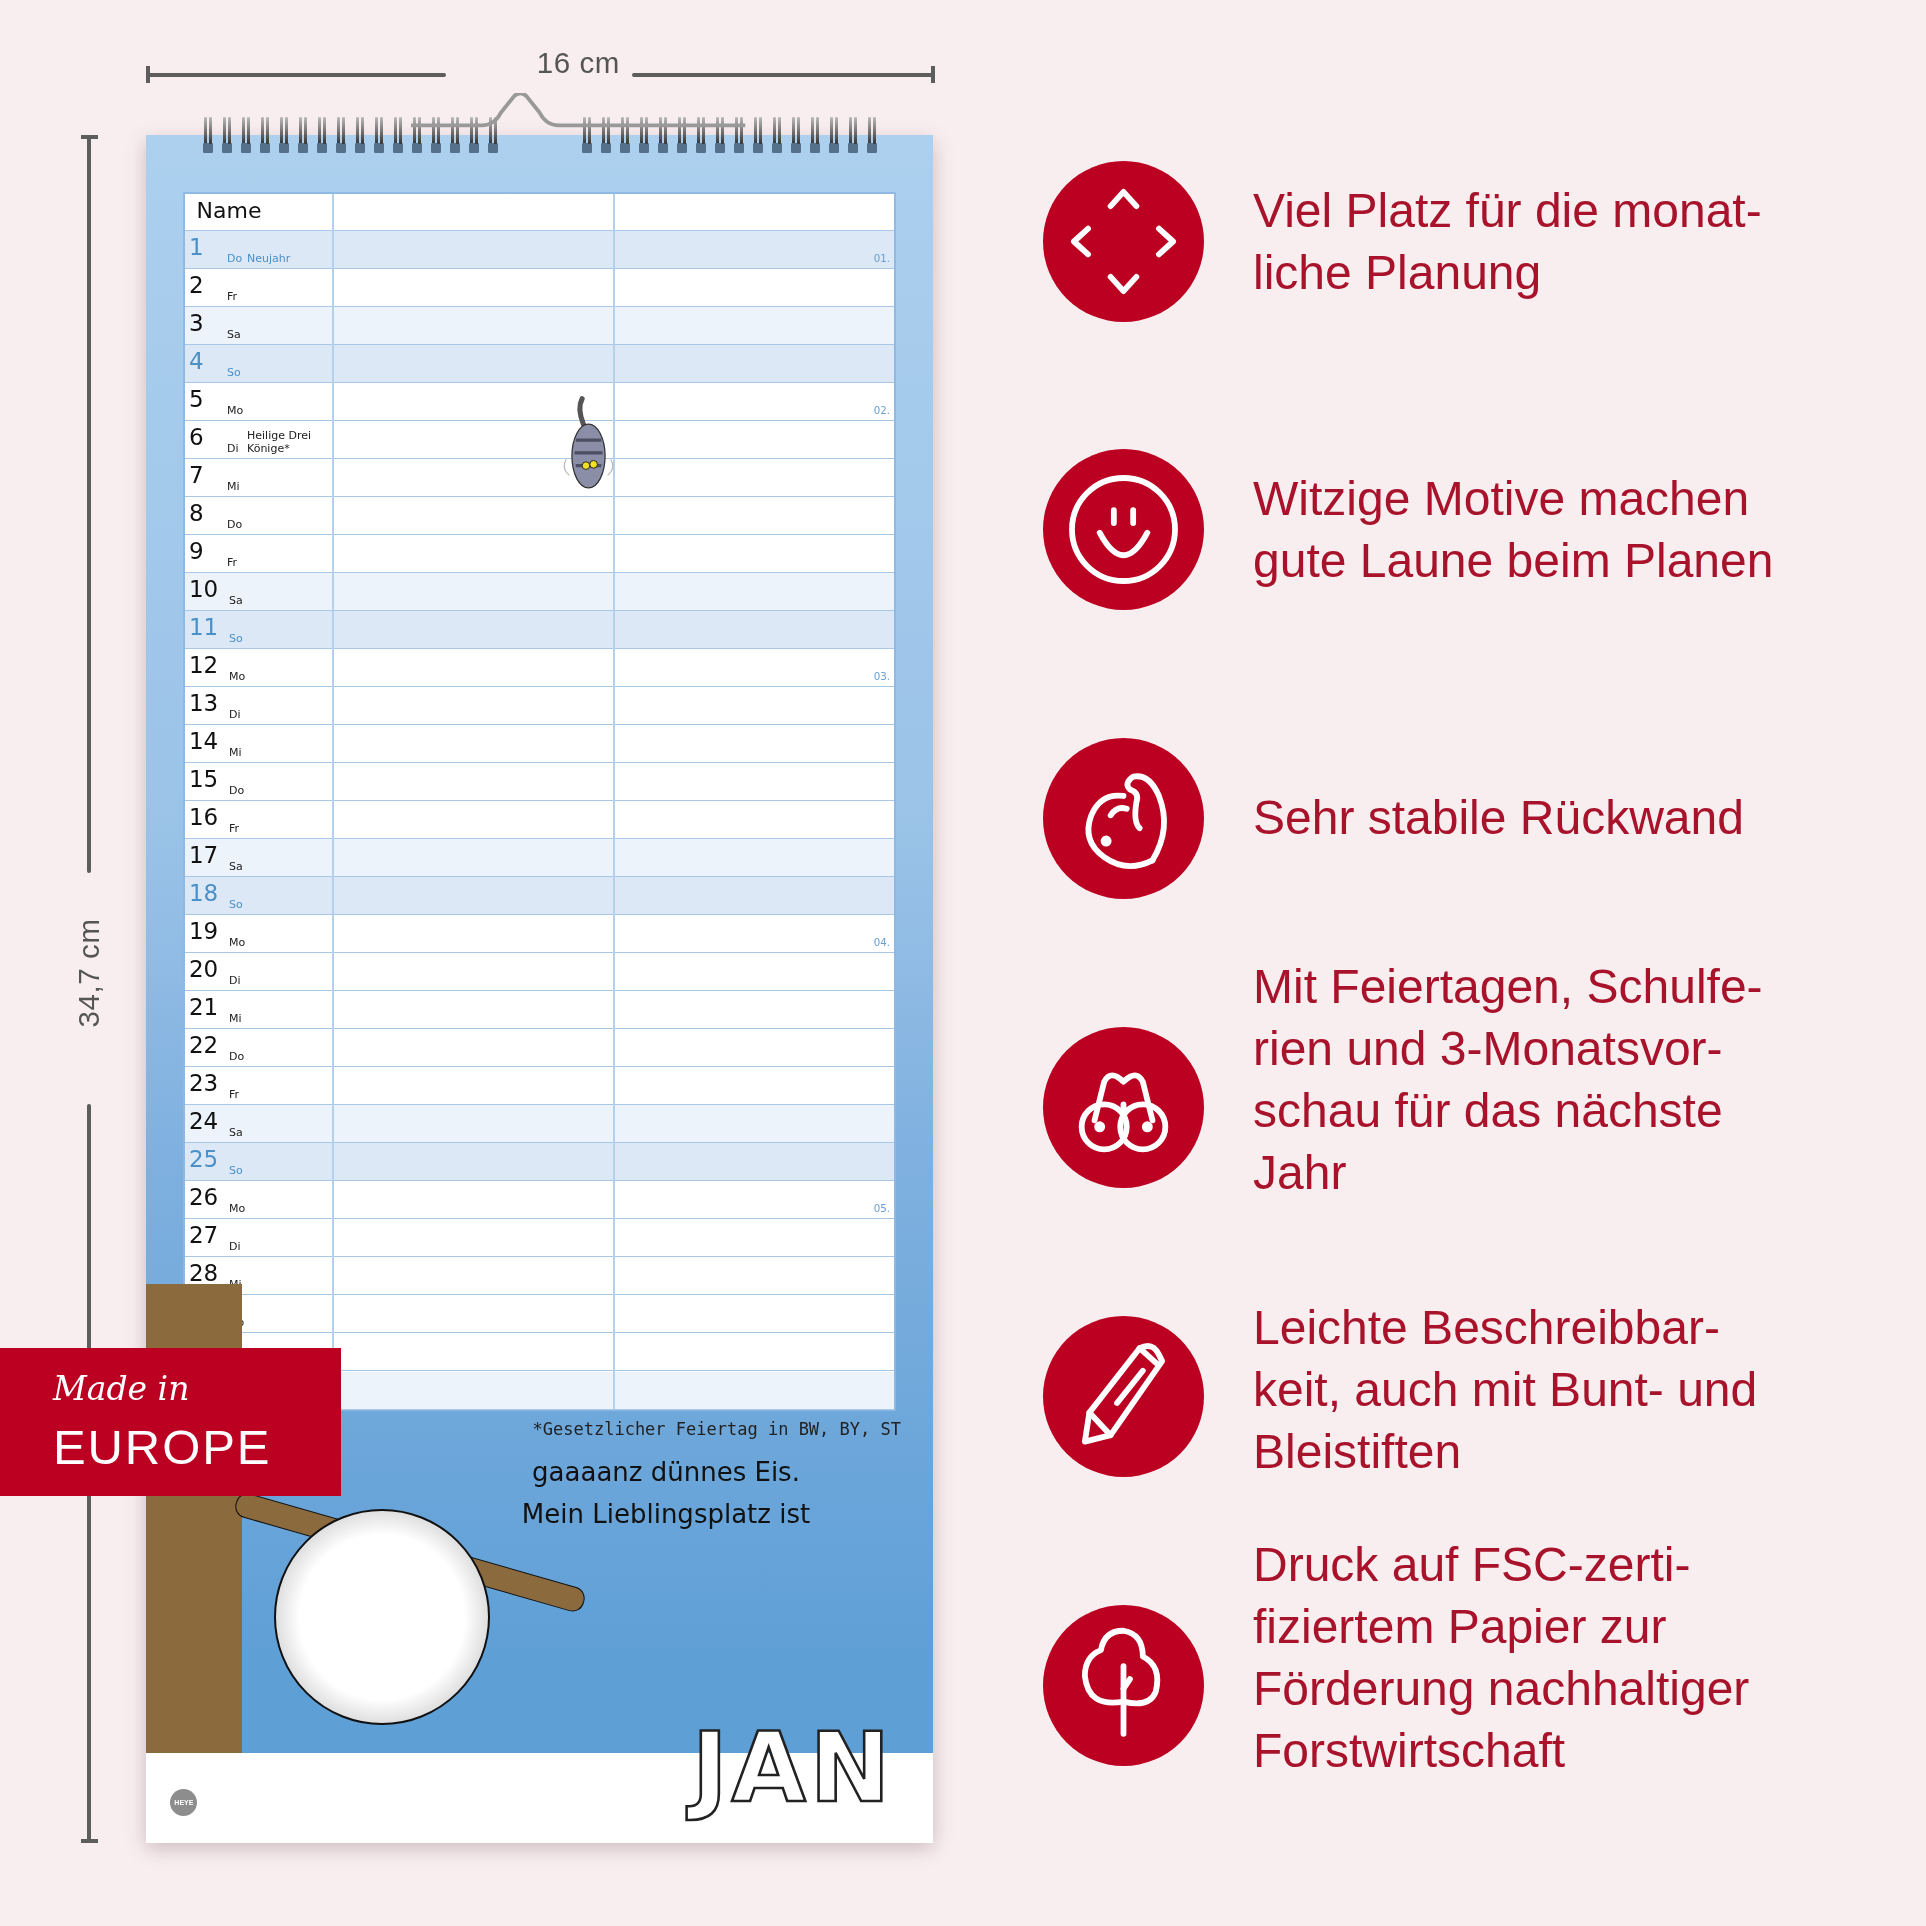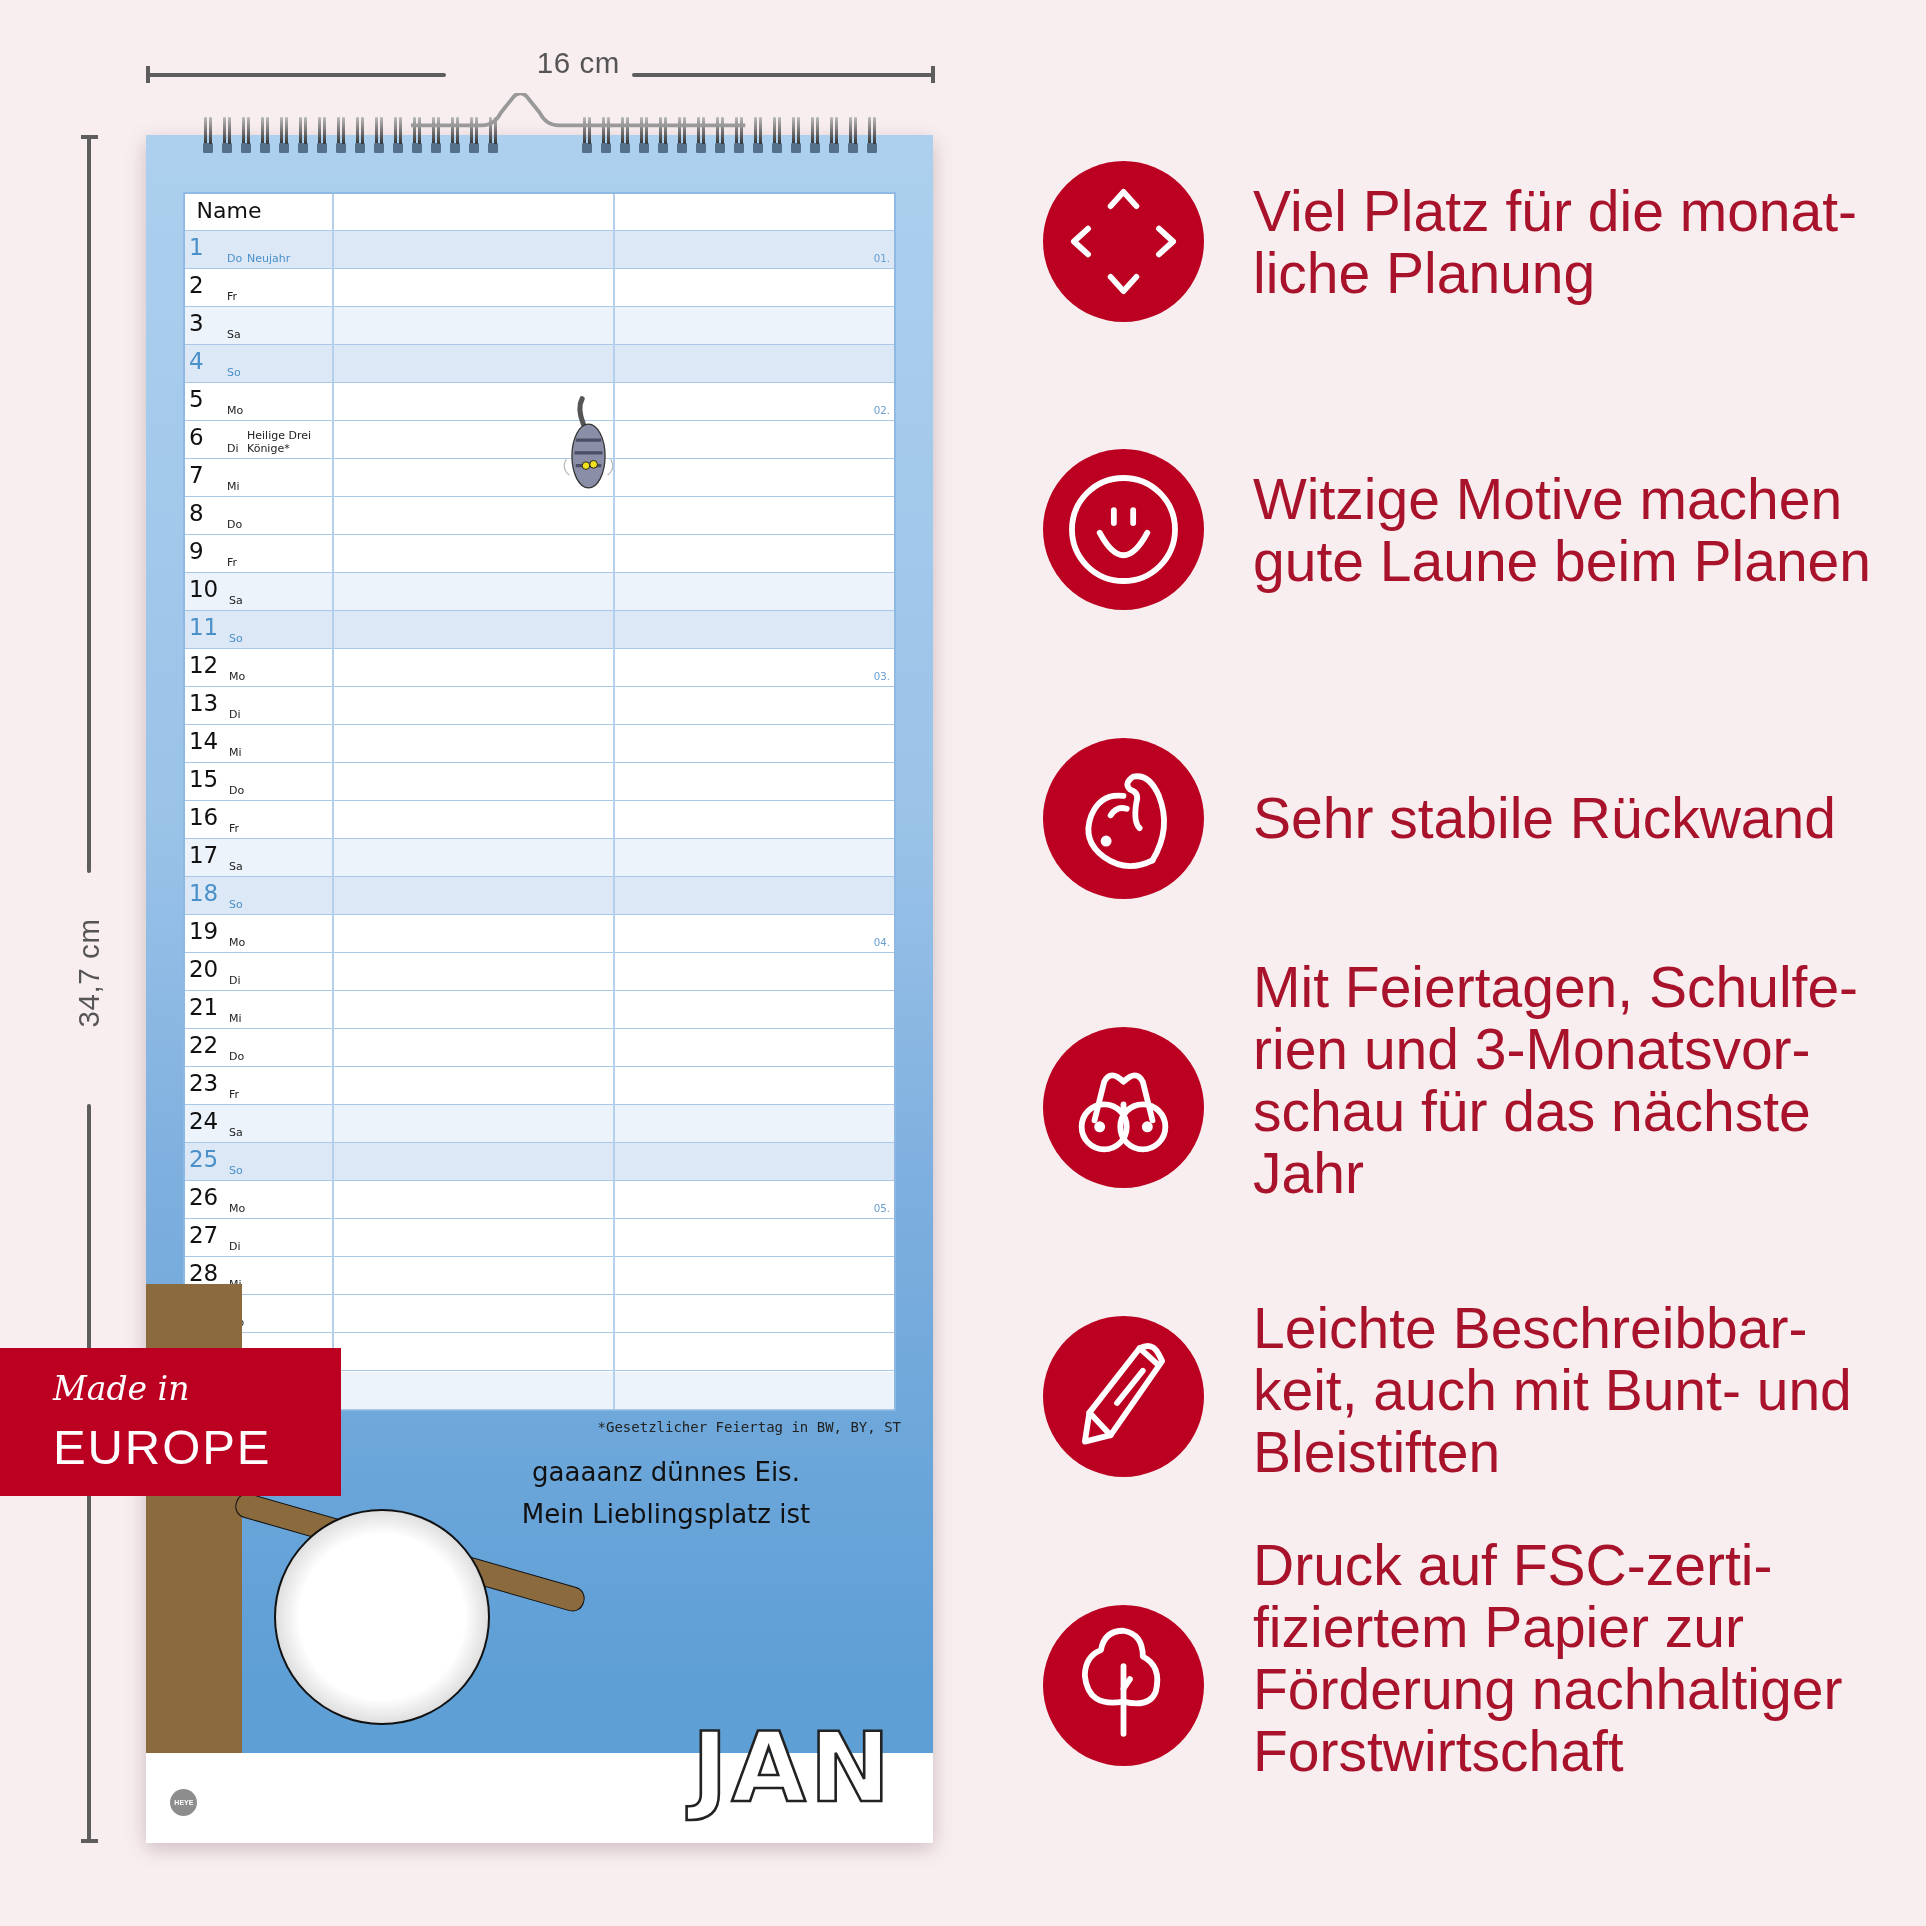--- a/index.html
+++ b/index.html
@@ -38,21 +38,21 @@
   .row.sun { background: #dce8f6; }
   .row.header { height: 37px; background: #fff; }
   .vline { position: absolute; top: 0; width: 1.9px; height: 1215px; background: #b5d0ec; }
   .daynum { position: absolute; left: 3.9px; top: 2.6px; font-family: "DejaVu Sans", sans-serif; font-size: 23px; color: #111; }
   .dayname { position: absolute; left: 42px; bottom: 2.6px; font-family: "DejaVu Sans", sans-serif; font-size: 11px; color: #222; }
   .sun .daynum, .sun .dayname { color: #4a90c9; }
   .holiday { position: absolute; left: 62px; bottom: 2.6px; font-size: 11px; color: #4a90c9; font-family: "DejaVu Sans", sans-serif; }
   .holiday.dark { color: #222; bottom: 2.6px; line-height: 13px; }
   .kw { position: absolute; right: 3.9px; bottom: 3.9px; font-size: 10.3px; color: #6a9fd0; font-family: "DejaVu Sans", sans-serif; }
   .name-label { position: absolute; left: 11.6px; top: 3.9px; font-family: "DejaVu Sans", sans-serif; font-size: 22px; color: #111; }
-  .footnote { position: absolute; right: 32px; top: 1284px; font-size: 14px; color: #222; font-family: "DejaVu Sans Mono", monospace; }
+  .footnote { position: absolute; right: 32px; top: 1284px; font-size: 17px; color: #222; font-family: "DejaVu Sans Mono", monospace; }
   .quote { position: absolute; left: 340px; top: 1316px; width: 360px; text-align: center; font-family: "DejaVu Sans", sans-serif;
     font-size: 26px; color: #111; line-height: 42px; }
   .snow { position: absolute; left: 0; bottom: 0; width: 787px; height: 90px; background: #fff; }
   .tree { position: absolute; left: 0; top: 1149px; width: 96px; height: 559px; background: #8b6a3e; }
   .branch { position: absolute; left: 90px; top: 1355px; width: 360px; height: 23px; background: #8b6a3e; transform: rotate(16deg); transform-origin: left center; border-radius: 11.6px; border: 1.9px solid #111; }
   .cat { position: absolute; left: 128px; top: 1374px; width: 212px; height: 212px; background: radial-gradient(circle at 50% 50%, #fff 55%, #ccc 80%); border-radius: 50%; border: 2.6px solid #111; }
   .month { position: absolute; right: 39px; bottom: 19px; font-size: 96px; font-weight: bold; color: #fff;
     -webkit-text-stroke: 2.6px #222; font-family: "DejaVu Sans", sans-serif; letter-spacing: 3.9px; }
   .heye { position: absolute; left: 24.4px; bottom: 27px; width: 27px; height: 27px; border-radius: 50%; background: #8d8d8d;
     color: #fff; font-size: 7px; line-height: 27px; text-align: center; font-weight: bold; }
@@ -60,21 +60,21 @@
 
   
   .badge { position: absolute; left: 0; top: 1348px; width: 321px; height: 148px; background: #bc0022; color: #fff; padding-left: 20px; }
   .badge-script { position: absolute; left: 53px; top: 20.5px; font-family: "DejaVu Serif", serif; font-style: italic; font-size: 33px; }
   .badge-main { position: absolute; left: 53px; top: 71px; font-size: 49px; letter-spacing: 1.9px; }
 
   
   .feature { position: absolute; left: 1043px; width: 835px; }
   .feature-icon { position: absolute; left: 0; width: 161px; height: 161px; border-radius: 50%; background: #bb0021; }
   .feature-icon svg { position: absolute; left: 0; top: 0; width: 161px; height: 161px; }
-  .feature-text { position: absolute; left: 210px; font-size: 57px; line-height: 62px; color: #a8122a; white-space: pre-line; }
+  .feature-text { position: absolute; left: 210px; font-size: 48px; line-height: 62px; color: #a8122a; white-space: pre-line; }
 </style>
 </head>
 <body>
 
 <div>
   <div class="ruler-h-tick" style="left:146px;"></div>
   <div class="ruler-h-line" style="left:146px; width:300px;"></div>
   <div class="ruler-h-label">16 cm</div>
   <div class="ruler-h-line" style="left:632px; width:302px;"></div>
   <div class="ruler-h-tick" style="left:931px;"></div>

